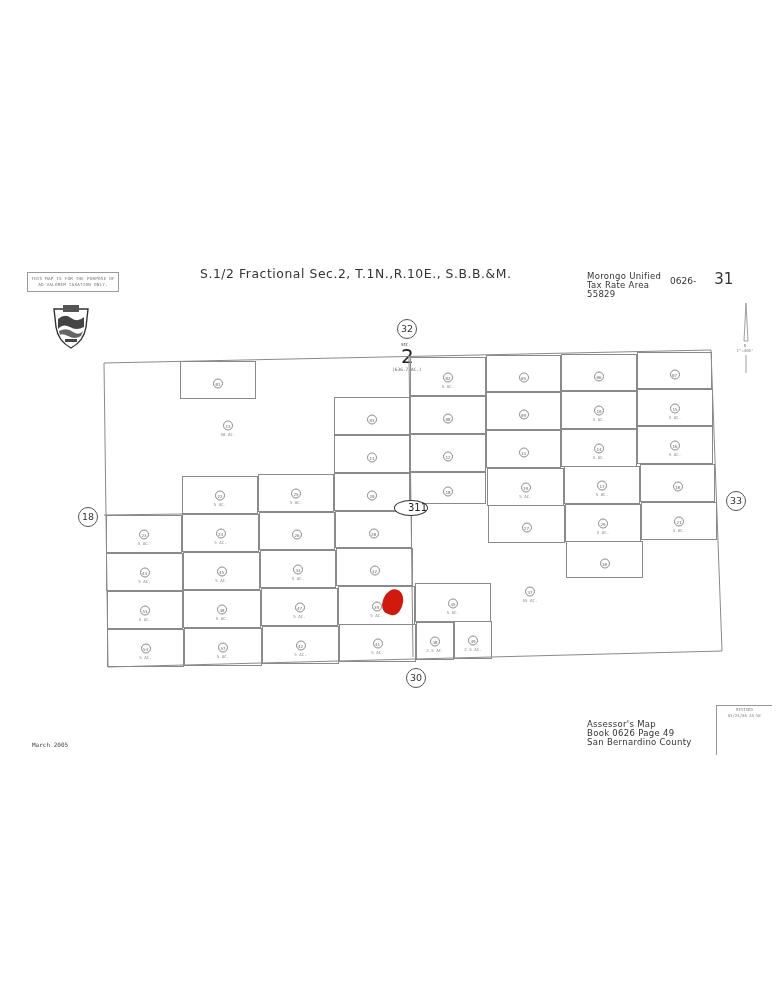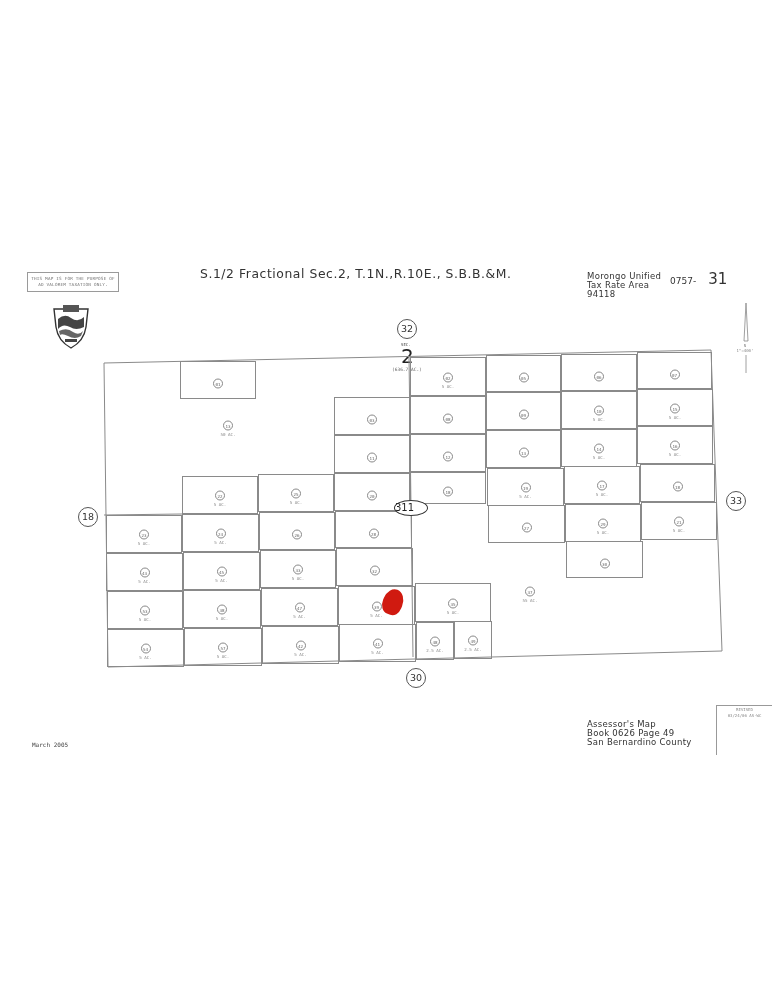--- a/index.html
+++ b/index.html
@@ -16,35 +16,35 @@
       left: 200px; top: 266px; font-size: 13px; letter-spacing: 0.6px; color: #333;
       font-family: "DejaVu Sans", sans-serif; transform: scaleX(0.95); transform-origin: left;
     }
     .tra {
       left: 587px; top: 272px; font-size: 8.5px; line-height: 9px; color: #333;
       font-family: "DejaVu Sans", sans-serif; white-space: pre; letter-spacing: 0.3px;
     }
     .mapno {
       left: 670px; top: 270px; font-size: 9px; color: #333; font-family: "DejaVu Sans", sans-serif;
     }
-    .mapno .pg { font-size: 15px; margin-left: 12px; }
+    .mapno .pg { font-size: 15px; margin-left: 18px; }
     .north { left: 740px; top: 303px; width: 12px; height: 70px; }
     .north-text { left: 735px; top: 343px; font-size: 4px; color: #888; text-align: center; width: 20px; line-height: 5px; }
     .sec-circle {
       width: 20px; height: 20px; border: 1px solid #555; border-radius: 50%;
       font-size: 9.5px; text-align: center; line-height: 18px; color: #333;
       font-family: "DejaVu Sans", sans-serif; background: #fff;
     }
     .sec-label { font-size: 4px; color: #444; }
     .sec-num { font-size: 20px; color: #222; font-family: "DejaVu Sans", sans-serif; line-height: 18px; }
     .sec-acre { font-size: 4.5px; color: #666; }
     .road-badge {
       left: 394px; top: 500px; width: 34px; height: 16px;
       border: 1.2px solid #333; border-radius: 50% / 50%;
-      background: #fff; font-size: 10px; text-align: left; line-height: 14px; color: #222;
+      background: #fff; font-size: 10px; text-align: right; line-height: 14px; color: #222;
       font-family: "DejaVu Sans", sans-serif;
     }
     .parcel {
       position: absolute; border: 1px solid #8a8a8a; background: transparent;
     }
     .pinner {
       position: absolute; left: 0; right: 0; top: 50%; transform: translateY(-50%);
       text-align: center;
     }
     .pnum {
@@ -77,24 +77,24 @@
   <rect x="13" y="2" width="16" height="7" fill="#555"></rect>
   <path d="M8 16 Q15 10 21 15 Q28 20 34 14 L34 24 Q26 28 20 24 Q13 20 8 26 Z" fill="#444"></path>
   <path d="M9 28 Q17 24 23 29 Q29 33 33 28 L31 33 Q25 37 18 33 Q12 30 10 32 Z" fill="#666"></path>
   <rect x="15" y="36" width="12" height="3" fill="#444"></rect>
 </svg>
 
 <div class="abs title">S.1/2 Fractional Sec.2, T.1N.,R.10E., S.B.B.&amp;M.</div>
 
 <div class="abs tra">Morongo Unified
 Tax Rate Area
-94118</div>
+55829</div>
 
 <div class="abs mapno">
-  <span>0757-</span><span class="pg">31</span>
+  <span>0626-</span><span class="pg">31</span>
 </div>
 
 <svg class="abs north" viewBox="0 0 12 70">
   <path d="M6 0 L8 38 L4 38 Z" fill="none" stroke="#888" stroke-width="0.8"></path>
   <line x1="6" y1="52" x2="6" y2="70" stroke="#888" stroke-width="0.8"></line>
 </svg>
 <div class="abs north-text">
   <span>N</span><br>
   <span>1"=400'</span>
 </div>

